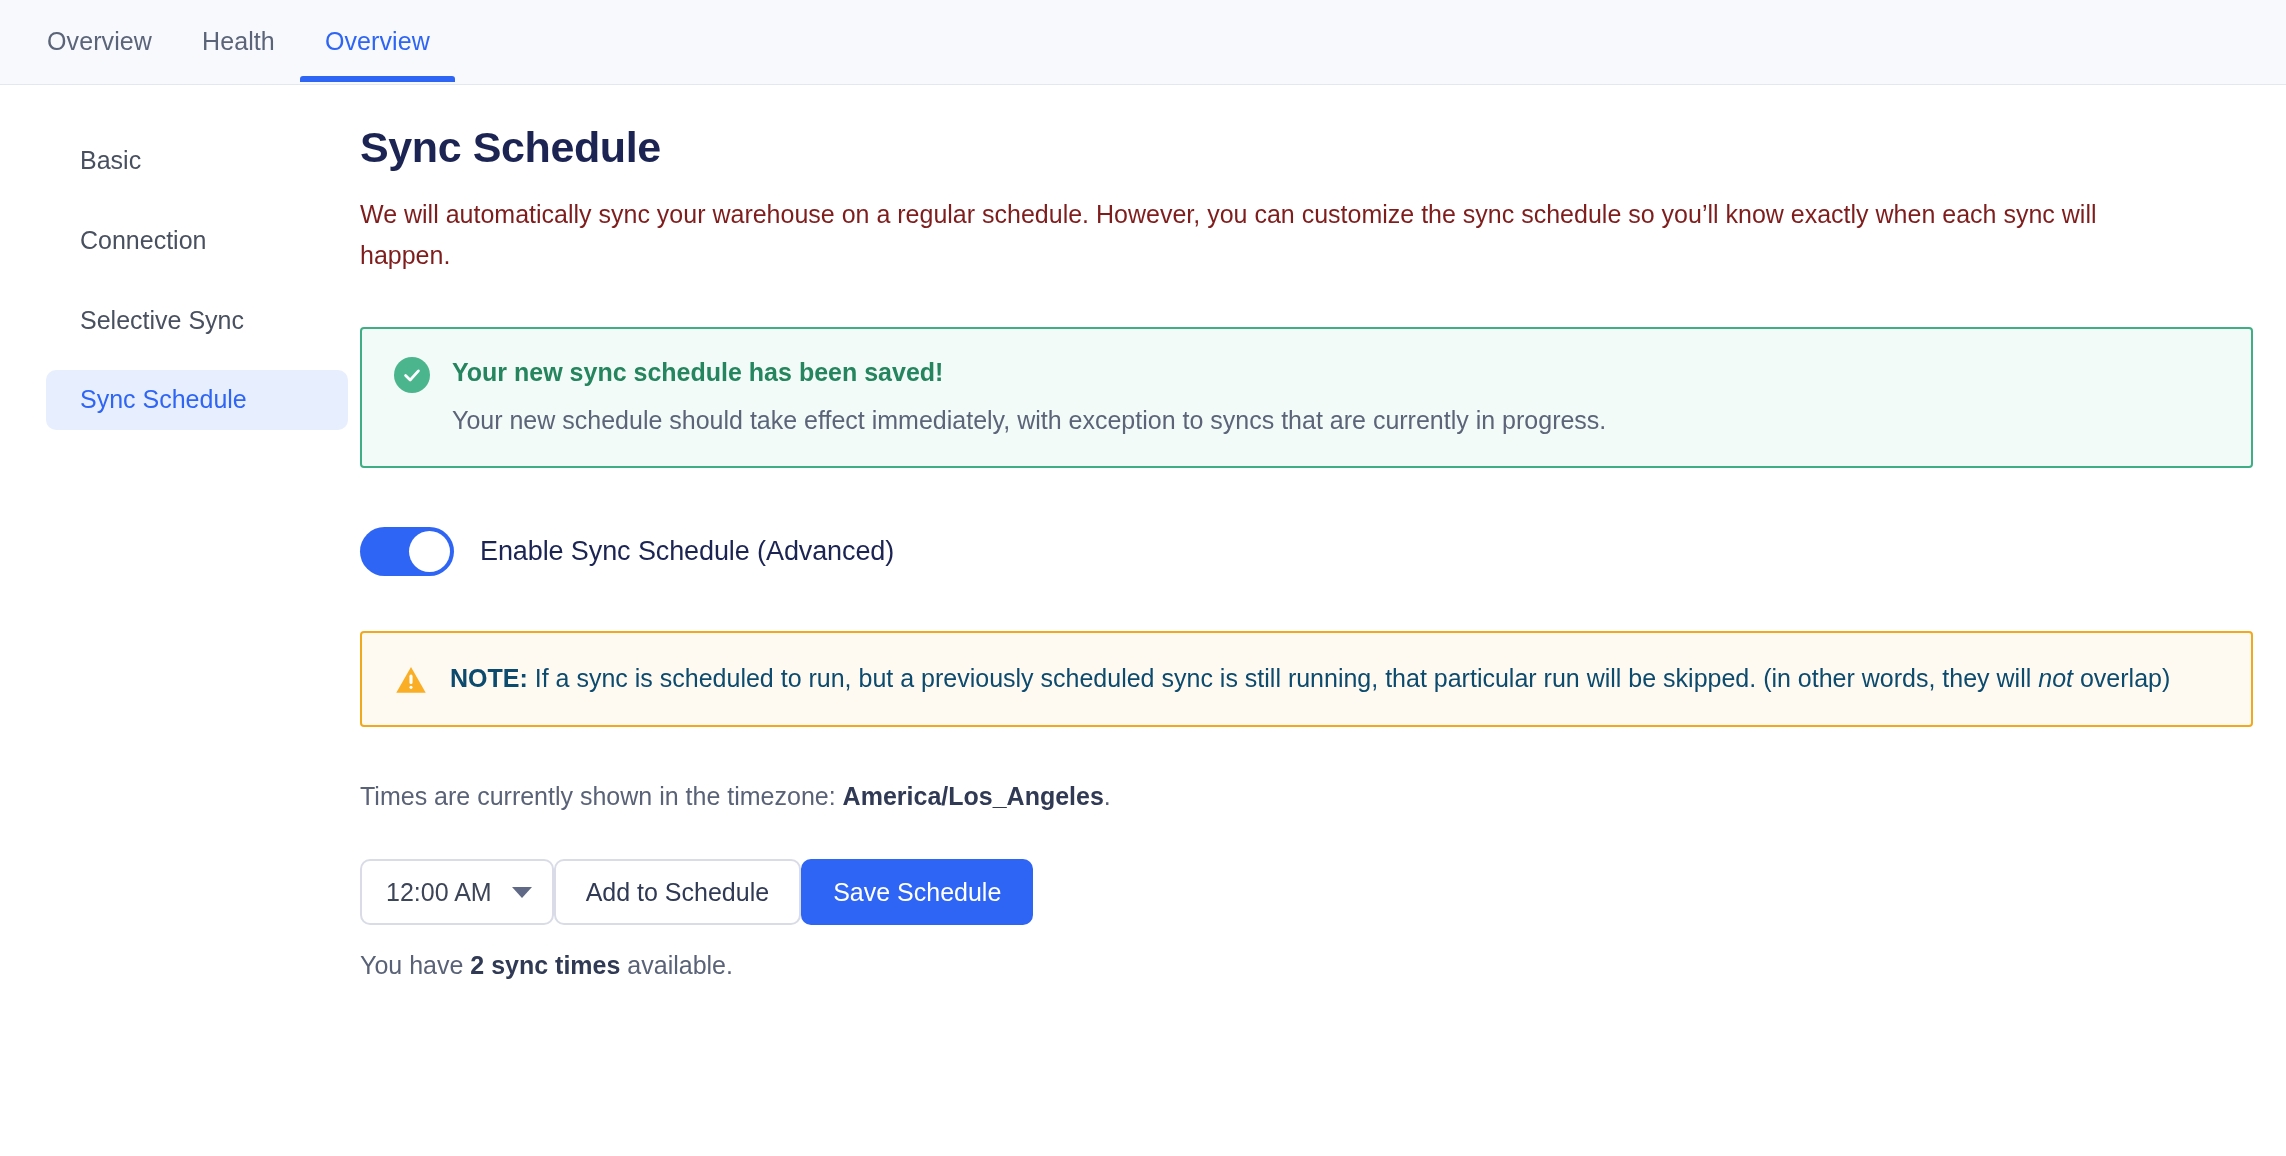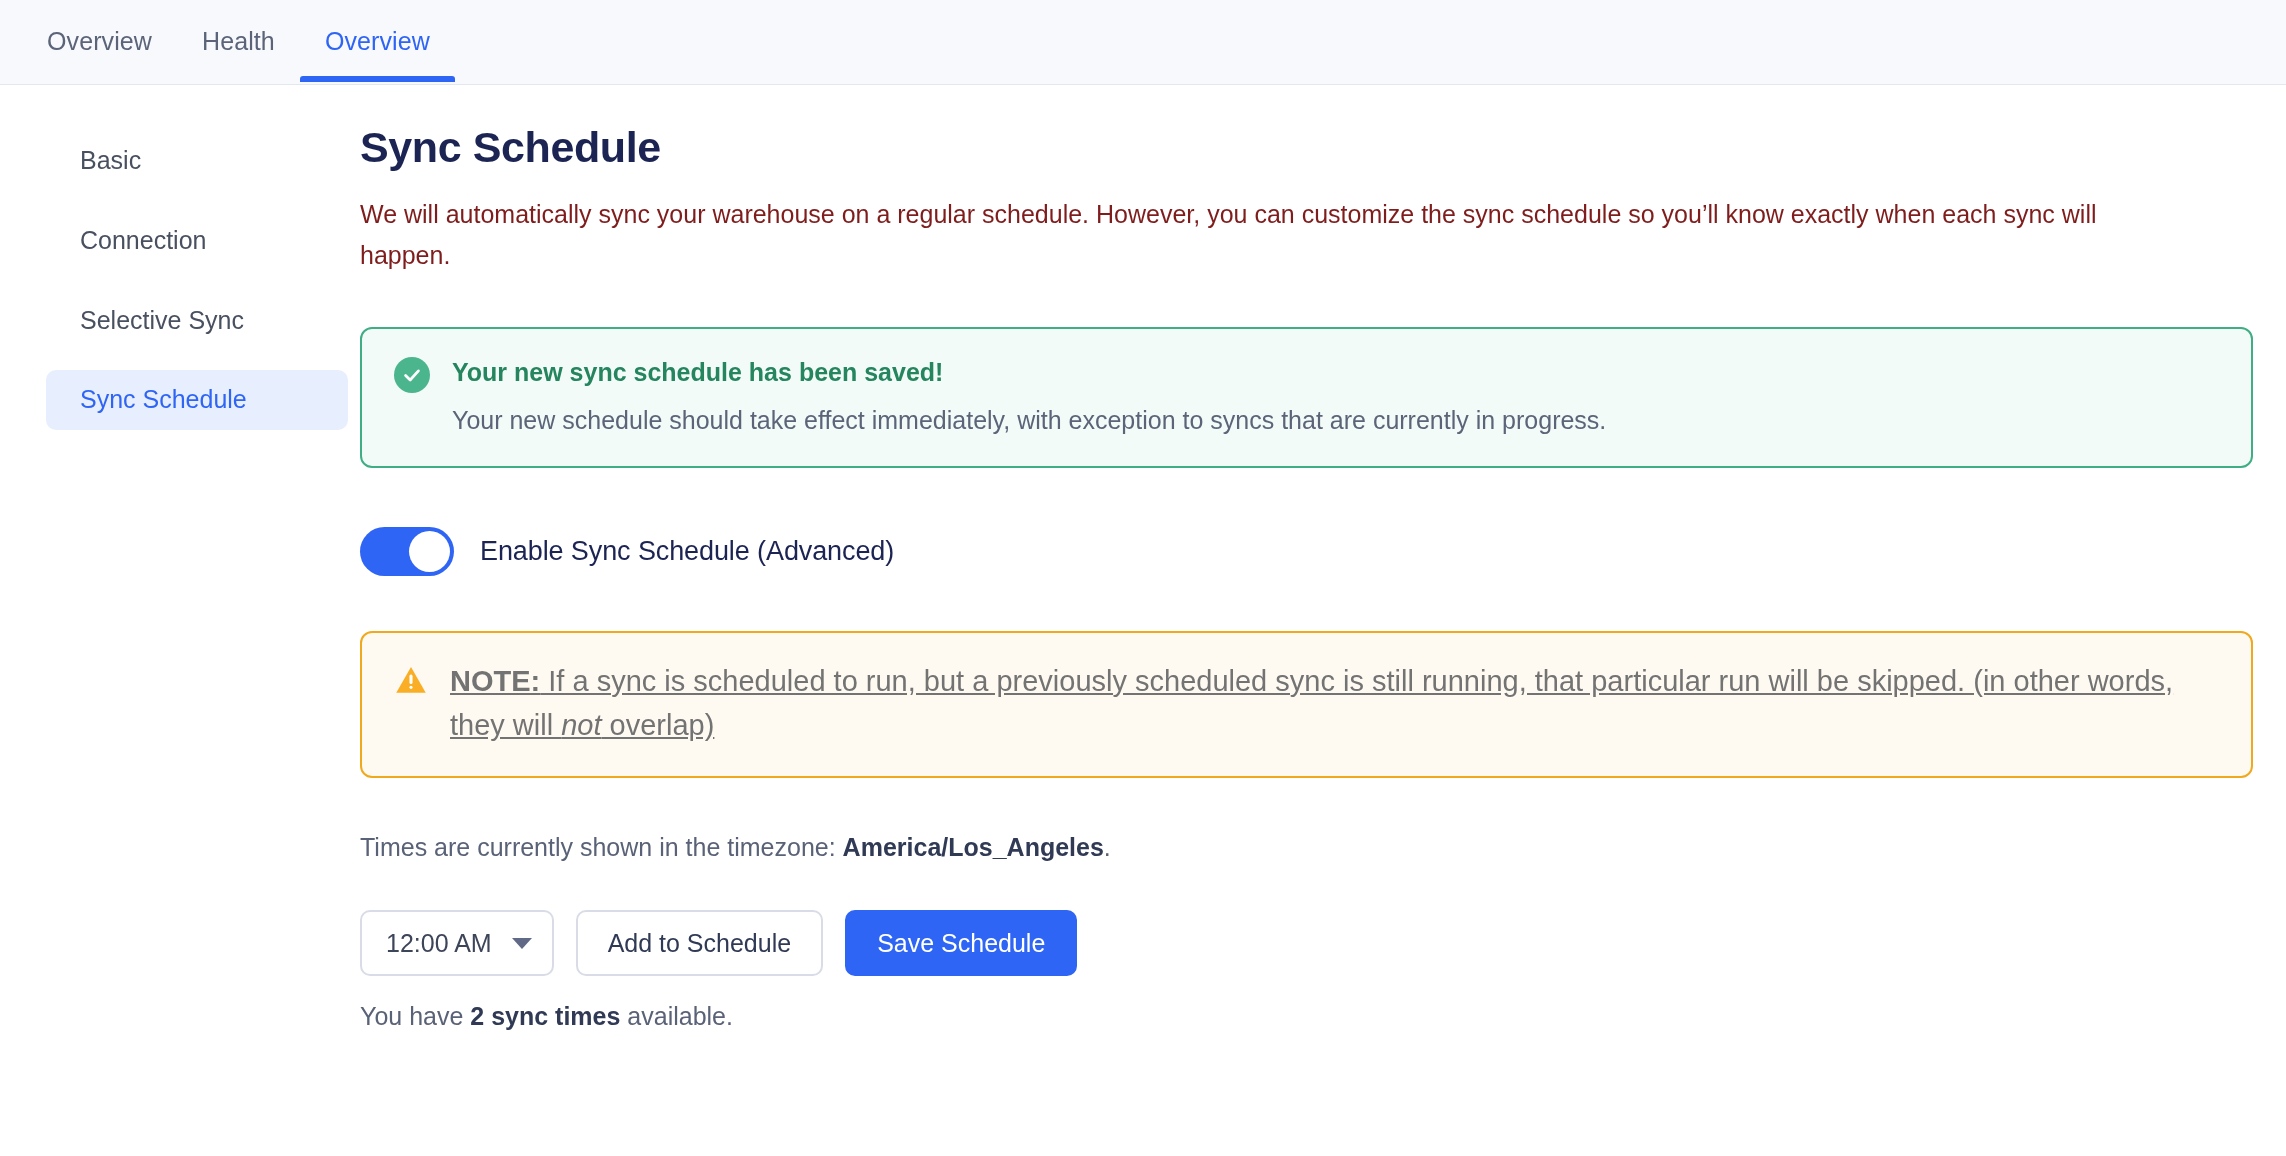--- a/index.html
+++ b/index.html
@@ -93,21 +93,21 @@
   .page-desc {
     font-size: 25px;
     line-height: 1.62;
     color: #7f1d1d;
     max-width: 1820px;
     margin-bottom: 52px;
   }
 
   
   .alert {
-    border-radius: 12px;
+    border-radius: 4px;
     display: flex;
     align-items: flex-start;
     padding: 26px 30px 28px 32px;
     gap: 22px;
   }
   .alert-success {
     background: #f2fbf7;
     border: 2px solid #3fae85;
     margin-bottom: 59px;
   }
@@ -123,24 +123,23 @@
     color: #24855e;
     margin-bottom: 14px;
     line-height: 1.3;
   }
   .alert-sub {
     font-size: 25px;
     color: #5c6479;
     line-height: 1.4;
   }
   .alert-warning-text {
-    font-size: 29px;
-    color: #737373;
+    font-size: 25px;
+    color: #0c4a6e;
     line-height: 1.55;
-    text-decoration: underline;
   }
   .alert-warning-text b { font-weight: bold; }
   .alert-warning-text i { font-style: italic; }
 
   .check-icon {
     flex: 0 0 auto;
     width: 36px; height: 36px;
     border-radius: 50%;
     background: #4bb58e;
     display: flex; align-items: center; justify-content: center;
@@ -185,21 +184,20 @@
     font-size: 25px;
     color: #5a6277;
     margin-bottom: 48px;
   }
   .timezone b { color: #303a55; font-weight: bold; }
 
   
   .controls {
     display: flex;
     align-items: center;
-    gap: 22px;
     margin-bottom: 26px;
   }
   .select {
     height: 66px;
     min-width: 192px;
     border: 2px solid #d9dce6;
     border-radius: 10px;
     background: #ffffff;
     display: flex;
     align-items: center;

